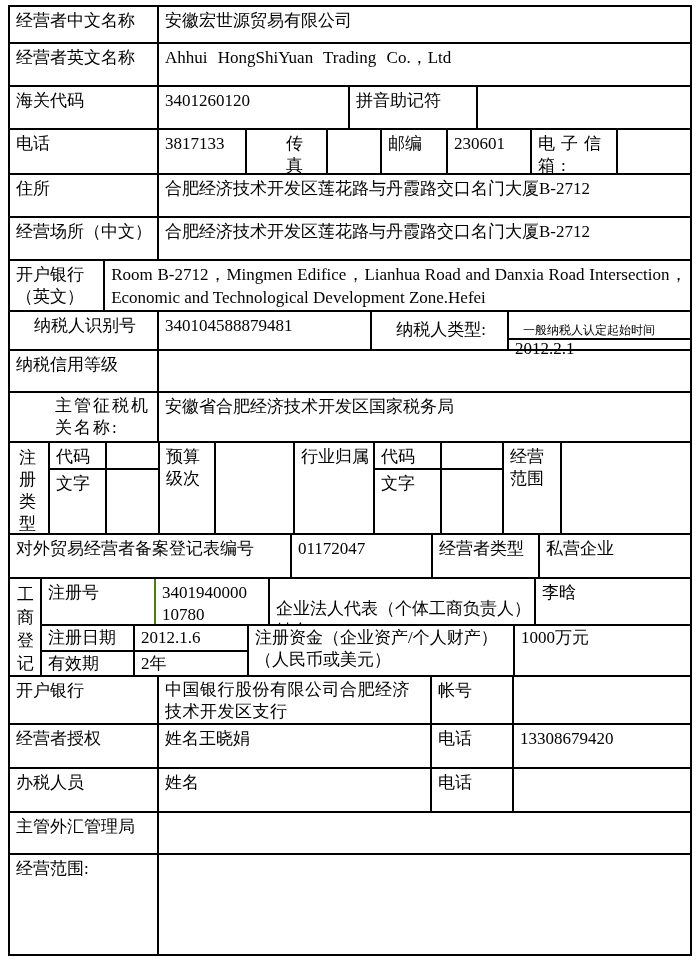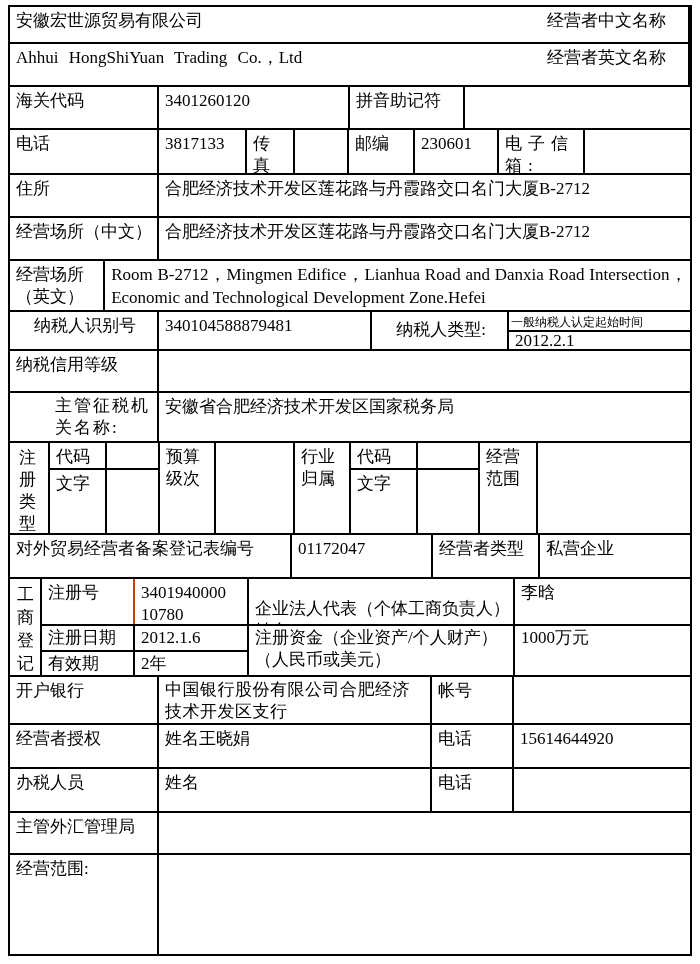--- a/index.html
+++ b/index.html
@@ -18,47 +18,47 @@
   .c{box-sizing:border-box;border-right:2px solid #000;padding:3px 3px 0 6px;
      line-height:22px;overflow:hidden;}
   .c.endc{border-right:none;}
   .grp{box-sizing:border-box;border-right:2px solid #000;display:flex;flex-direction:column;padding:0;}
   .srow{display:flex;box-sizing:border-box;}
   .bb{border-bottom:2px solid #000;}
   .fx{flex:1 1 auto;}
   .ctr{text-align:center;}
   .vlabel{padding-top:4px;padding-left:9px;word-break:break-all;}
   .ls2{letter-spacing:2px;padding-left:45px;}
-  .ls4{letter-spacing:4px;}
+  .ls4{letter-spacing:4px;margin-left:33px;}
   .ls6{letter-spacing:6px;}
   .wsp{word-spacing:6px;}
   .just{text-align:justify;}
   .brk{word-break:break-all;padding-right:17px;}
   .bank{letter-spacing:0.5px;}
-  .small{font-size:12px;line-height:16px;padding:2px 3px 0 2px;}
+  .small{font-size:12px;line-height:16px;padding:2px 3px 0 14px;margin-top:8px;}
 </style>
 </head>
 <body>
 
 <div id="sheet">
 
   <div class="row" style="height:37px">
+    <div class="c" style="width:149px">经营者中文名称</div>
     <div class="c endc fx">安徽宏世源贸易有限公司</div>
-    <div class="c" style="width:149px">经营者中文名称</div>
   </div>
 
   <div class="row" style="height:43px">
+    <div class="c" style="width:149px">经营者英文名称</div>
     <div class="c endc fx wsp">Ahhui HongShiYuan Trading Co.，Ltd</div>
-    <div class="c" style="width:149px">经营者英文名称</div>
   </div>
 
   <div class="row" style="height:43px">
     <div class="c" style="width:149px">海关代码</div>
     <div class="c" style="width:191px">3401260120</div>
-    <div class="c" style="width:115px">拼音助记符</div>
+    <div class="c" style="width:128px">拼音助记符</div>
     <div class="c endc fx"></div>
   </div>
 
   <div class="row" style="height:45px">
     <div class="c" style="width:149px">电话</div>
     <div class="c" style="width:88px">3817133</div>
     <div class="c ls4" style="width:48px">传真</div>
     <div class="c" style="width:54px"></div>
     <div class="c" style="width:66px">邮编</div>
     <div class="c" style="width:84px">230601</div>
@@ -70,21 +70,21 @@
     <div class="c" style="width:149px">住所</div>
     <div class="c endc fx">合肥经济技术开发区莲花路与丹霞路交口名门大厦B-2712</div>
   </div>
 
   <div class="row" style="height:43px">
     <div class="c" style="width:149px">经营场所（中文）</div>
     <div class="c endc fx">合肥经济技术开发区莲花路与丹霞路交口名门大厦B-2712</div>
   </div>
 
   <div class="row" style="height:51px">
-    <div class="c" style="width:149px">经营场所（英文）</div>
+    <div class="c" style="width:149px">开户银行（英文）</div>
     <div class="c endc fx just" style="line-height:23px;padding-top:2px">Room B-2712，Mingmen  Edifice，Lianhua Road and Danxia Road Intersection，Economic and Technological Development Zone.Hefei</div>
   </div>
 
   <div class="row" style="height:39px">
     <div class="c ctr" style="width:149px">纳税人识别号</div>
     <div class="c" style="width:213px">340104588879481</div>
     <div class="c ctr" style="width:137px;padding-top:7px">纳税人类型:</div>
     <div class="grp endc fx" style="border-right:none">
       <div class="small bb" style="height:19px">一般纳税人认定起始时间</div>
       <div class="fx" style="padding:0 3px 0 6px;line-height:18px">2012.2.1</div>
@@ -108,21 +108,21 @@
         <div class="c" style="width:57px;border-right:2px solid #000">代码</div>
         <div class="fx"></div>
       </div>
       <div class="srow fx">
         <div class="c" style="width:57px;border-right:2px solid #000">文字</div>
         <div class="fx"></div>
       </div>
     </div>
     <div class="c" style="width:56px">预算级次</div>
     <div class="c" style="width:79px"></div>
-    <div class="c" style="width:56px">行业归属</div>
+    <div class="c" style="width:80px">行业归属</div>
     <div class="grp" style="width:129px">
       <div class="srow bb" style="height:27px">
         <div class="c" style="width:67px;border-right:2px solid #000">代码</div>
         <div class="fx"></div>
       </div>
       <div class="srow fx">
         <div class="c" style="width:67px;border-right:2px solid #000">文字</div>
         <div class="fx"></div>
       </div>
     </div>
@@ -134,21 +134,21 @@
     <div class="c" style="width:282px">对外贸易经营者备案登记表编号</div>
     <div class="c" style="width:141px">01172047</div>
     <div class="c" style="width:107px">经营者类型</div>
     <div class="c endc fx">私营企业</div>
   </div>
 
   <div class="row" style="height:98px">
     <div class="c vlabel" style="width:32px;line-height:23px;padding-left:7px">工商登记</div>
     <div class="grp endc fx" style="border-right:none">
       <div class="srow bb" style="height:47px">
-        <div class="c" style="width:93px;border-right:2px solid #c2410c">注册号</div>
+        <div class="c" style="width:114px;border-right:2px solid #4d7c0f">注册号</div>
         <div class="c brk" style="width:114px;border-right:2px solid #000">340194000010780</div>
         <div class="c" style="width:266px;border-right:2px solid #000;padding-top:19px">企业法人代表（个体工商负责人）姓名</div>
         <div class="c endc fx">李晗</div>
       </div>
       <div class="srow fx">
         <div class="grp" style="width:207px">
           <div class="srow bb" style="height:26px">
             <div class="c" style="width:93px;border-right:2px solid #000;padding-top:1px">注册日期</div>
             <div class="c endc fx" style="padding-top:1px">2012.1.6</div>
           </div>
@@ -166,21 +166,21 @@
   <div class="row" style="height:48px">
     <div class="c" style="width:149px">开户银行</div>
     <div class="c bank" style="width:273px;padding-top:2px">中国银行股份有限公司合肥经济技术开发区支行</div>
     <div class="c" style="width:82px">帐号</div>
   </div>
 
   <div class="row" style="height:44px">
     <div class="c" style="width:149px">经营者授权</div>
     <div class="c" style="width:273px">姓名王晓娟</div>
     <div class="c" style="width:82px">电话</div>
-    <div class="c endc fx">15614644920</div>
+    <div class="c endc fx">13308679420</div>
   </div>
 
   <div class="row" style="height:44px">
     <div class="c" style="width:149px">办税人员</div>
     <div class="c" style="width:273px">姓名</div>
     <div class="c" style="width:82px">电话</div>
     <div class="c endc fx"></div>
   </div>
 
   <div class="row" style="height:42px">

